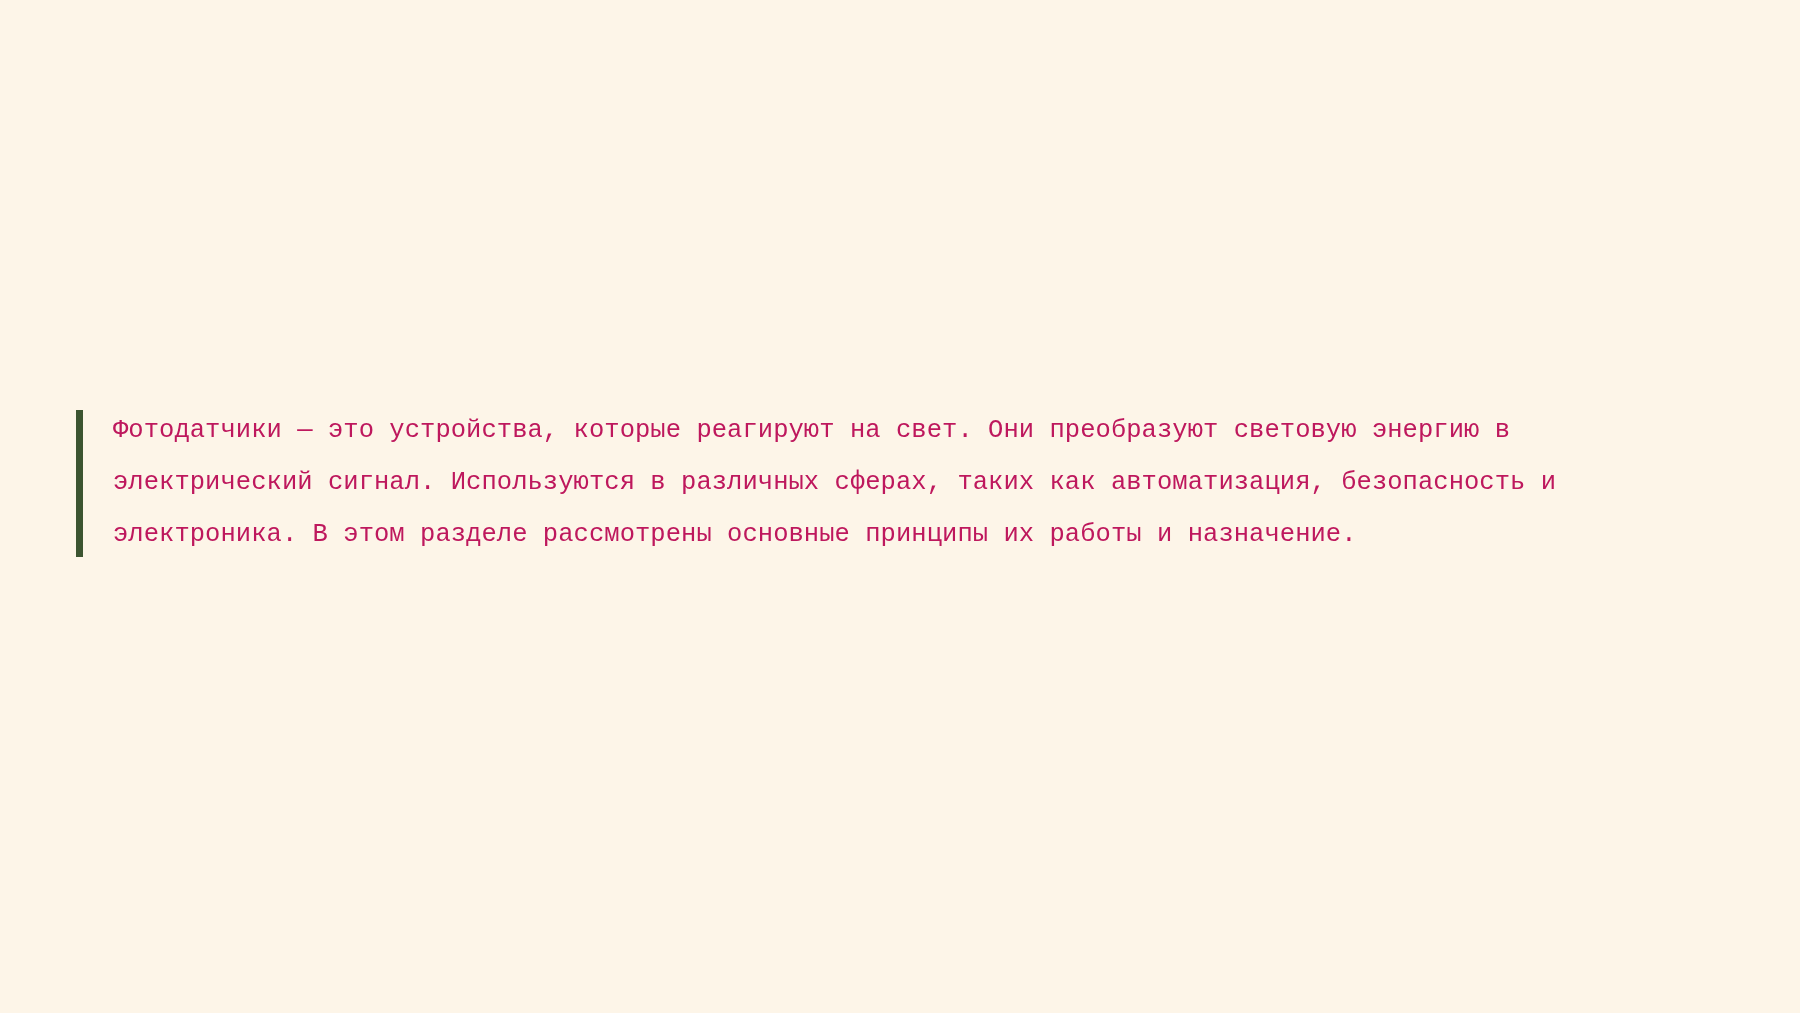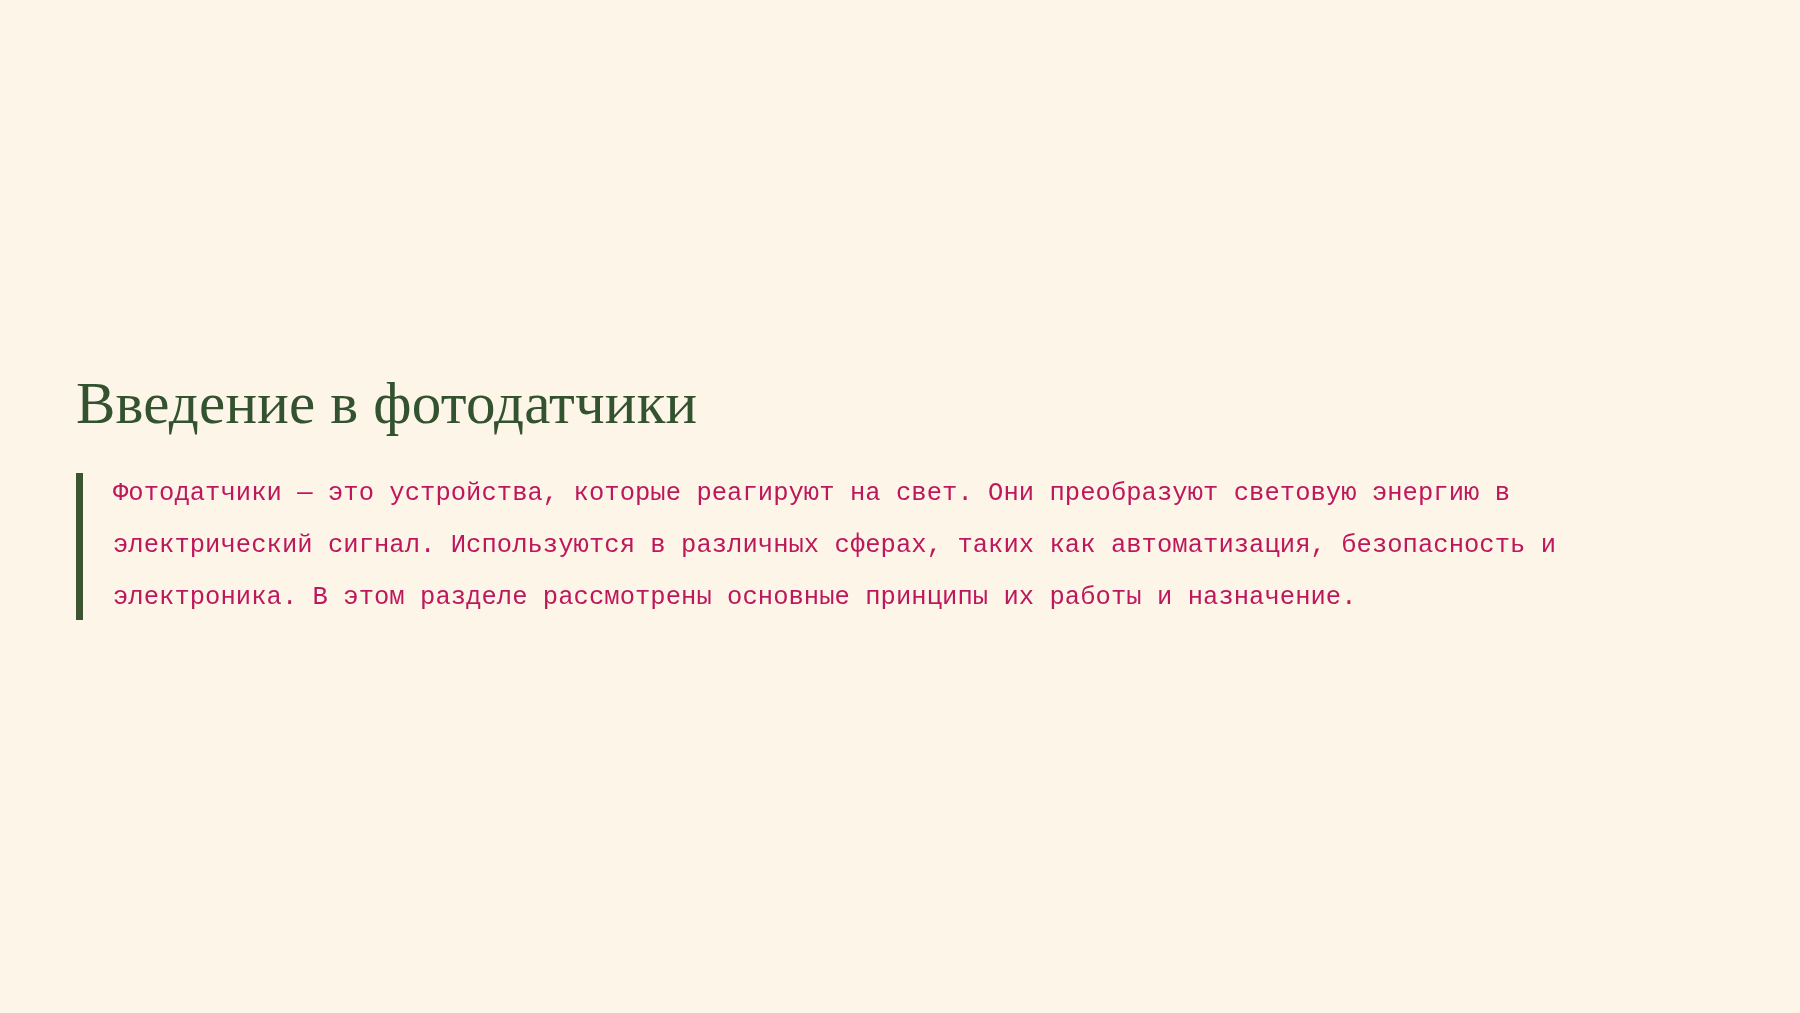--- a/index.html
+++ b/index.html
@@ -70,21 +70,20 @@
     max-width: 1460px;
     letter-spacing: 0.05px;
   }
 </style>
 </head>
 <body>
 
 <div class="slide">
   <div class="content-block">
 
-    <h1 class="slide-title">Введение в фотодатчики</h1>
 
     <div class="body-wrap">
       <span class="accent-rule"></span>
       <p class="body-text">Фотодатчики — это устройства, которые реагируют на свет. Они преобразуют световую энергию в электрический сигнал. Используются в различных сферах, таких как автоматизация, безопасность и электроника. В этом разделе рассмотрены основные принципы их работы и назначение.</p>
     </div>
 
   </div>
 </div>
 
 </body></html>

